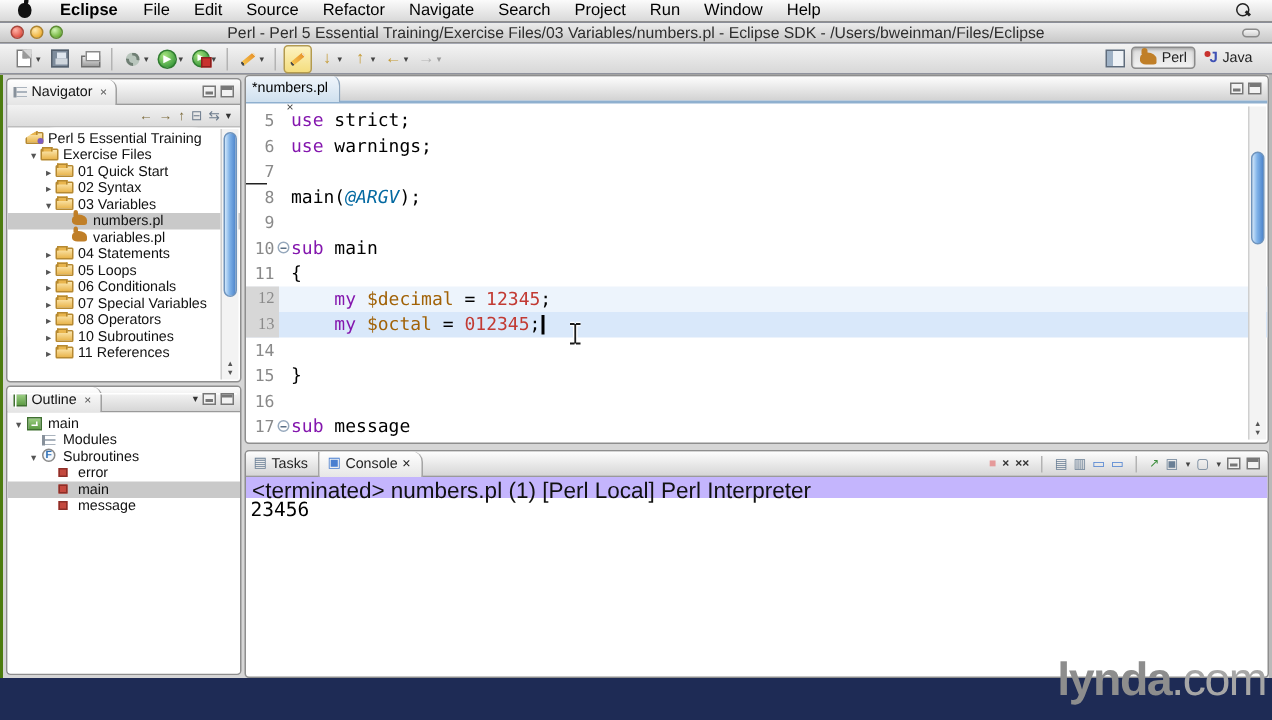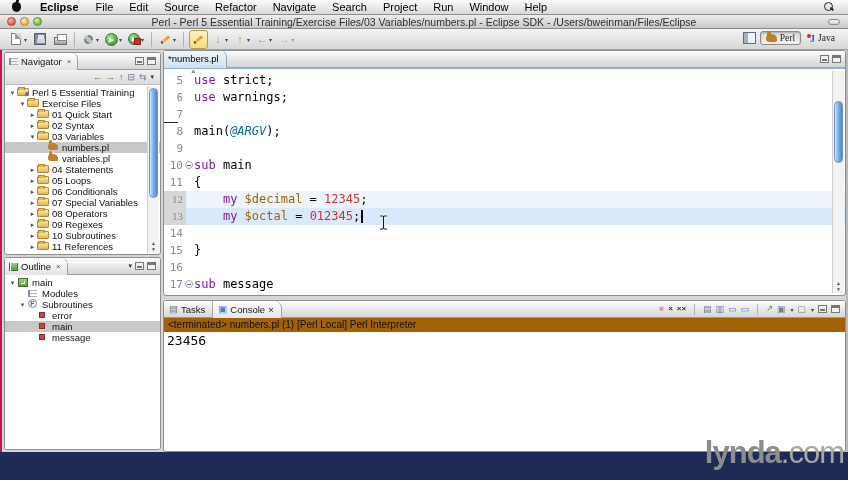--- a/index.html
+++ b/index.html
@@ -52,30 +52,30 @@
   .ic-run { width:13px; height:13px; border-radius:50%; background:radial-gradient(circle at 35% 30%,#a8e57f,#3f9e3f 75%); border:1px solid #2f7c2f; color:#fff; font-size:7px; line-height:12px; text-align:center; }
   .ic-runx { width:12px; height:12px; border-radius:50%; background:radial-gradient(circle at 35% 30%,#a8e57f,#3f9e3f 75%); border:1px solid #2f7c2f; color:#fff; font-size:6px; line-height:11px; text-align:center; }
   .ic-runx::after { content:""; position:absolute; right:-2px; bottom:-1px; width:5px; height:5px; background:#c8322e; border:1px solid #8d1f1c; }
   .pencil { width:11px; height:3px; background:linear-gradient(90deg,#4a4a4a 12%,#f4c04a 12%,#e8952d 90%, #f0d9b0 90%); transform:rotate(-40deg); margin:6px 1px; border-radius:1px; }
   .arrow-glyph { font-size:11px; font-weight:bold; color:#c59b35; line-height:14px; width:12px; text-align:center; }
   .arrow-glyph.dim { color:#b5b5b5; }
 
   .persp { position:absolute; right:8px; top:2px; display:flex; align-items:center; gap:4px; font-size:9.5px; color:#222; }
   .persp-switch { width:13px; height:12px; border:1px solid #5f6c7c; background:#eef2f6; position:relative; }
   .persp-switch::before { content:""; position:absolute; left:0; top:0; bottom:0; width:4px; background:#9fb2c6; }
-  .persp-btn { display:flex; align-items:center; gap:3px; padding:1px 5px; border-radius:3px;font-family:Liberation Serif, serif; }
+  .persp-btn { display:flex; align-items:center; gap:3px; padding:1px 5px; border-radius:3px; }
   .persp-btn.sel { border:1px solid #8b8b8b; background:linear-gradient(#dcdcdc,#f2f2f2); box-shadow:inset 0 1px 2px rgba(0,0,0,.25); }
   .camel { width:11px; height:8px; background:#c07f28; border-radius:50% 60% 20% 40%; position:relative; }
   .camel::before { content:""; position:absolute; left:1px; top:-3px; width:4px; height:4px; background:#c07f28; border-radius:50% 50% 0 0; }
   .jicon { color:#3f51b5; font-weight:bold; font-size:10px; position:relative; }
   .jicon::before { content:""; position:absolute; left:-3px; top:1px; width:4px; height:4px; background:#c8322e; border-radius:50%; }
 
   
   .main { position:absolute; top:50px; left:0; right:0; height:402px; background:#d6d6d6;
-    border-left:2px solid #be185d; border-right:2px solid #b9b9b9; z-index:10;}
+    border-left:2px solid #4d7c0f; border-right:2px solid #b9b9b9; z-index:10;}
 
   .panel { position:absolute; background:#fff; border:1px solid #8e8e8e; border-radius:3px; overflow:hidden; }
   .phead { height:17px; background:linear-gradient(#fdfdfd,#d6d6d6); border-bottom:1px solid #9a9a9a;
     display:flex; align-items:center; font-size:9.5px; color:#111; position:relative; }
   .ptab { display:flex; align-items:center; gap:3px; height:17px; padding:0 6px 0 4px;
     background:linear-gradient(#ffffff,#e4e4e4); border-right:1px solid #a0a0a0; border-radius:3px 6px 0 0; }
   .ptab .x { color:#555; font-size:8px; margin-left:2px; }
   .phead-btns { margin-left:auto; display:flex; gap:3px; padding-right:4px; align-items:center; }
   .wmin { width:9px; height:8px; border:1px solid #777; background:#f2f2f2; position:relative; }
   .wmin::after { content:""; position:absolute; left:1px; right:1px; bottom:1px; height:2px; background:#777; }
@@ -146,21 +146,21 @@
     display:flex; align-items:center; font-size:9.5px; position:relative; }
   .ctab { display:flex; align-items:center; gap:3px; height:17px; padding:0 7px 0 5px; border-right:1px solid #a5a5a5; color:#222; }
   .ctab.active { background:linear-gradient(#ffffff,#e6e6e6); border-radius:3px 7px 0 0; }
   .ctoolbar { margin-left:auto; display:flex; align-items:center; gap:4px; padding-right:5px; font-size:9px; }
   .ci { line-height:10px; }
   .ci.term { color:#e59a9a; font-size:8px; }
   .ci.x { color:#333; font-weight:bold; font-size:8px; }
   .ci.bluebox { color:#4a7fd0; }
   .ci.gray { color:#6a7f95; }
   .ci.green { color:#3f8f3f; font-size:8px; }
-  .chead { height:14px; font-size:10px; color:#111; padding:1px 0 0 4px; background:#a16207; }
+  .chead { height:14px; font-size:15px; color:#111; padding:1px 0 0 4px; background:#c4b5fd; }
   .cout { font-family:"DejaVu Sans Mono", monospace; font-size:13px; color:#000; padding:1px 0 0 3px; }
 
   
   .statusbar { position:absolute; top:452px; left:0; right:0; height:20px;
     background:linear-gradient(#f1f1f1,#d4d4d4); border-top:1px solid #9a9a9a; border-bottom:1px solid #7d7d7d;
     font-size:10px; color:#222; z-index:15;margin-top:28px; }
   .sb-icon { position:absolute; left:8px; top:4px; width:11px; height:11px; border:1px solid #9a9a9a; background:#fafafa; }
   .sb-icon::after { content:""; position:absolute; right:-2px; top:-2px; width:4px; height:4px; background:#b9b24a; border-radius:50%; }
   .sb-sep { position:absolute; top:2px; bottom:2px; width:1px; background:#aaa; box-shadow:1px 0 0 #fff; }
   .sb-cell { position:absolute; top:4px; white-space:nowrap; }
@@ -289,21 +289,21 @@
         </span>
       </div>
       <div class="viewbar">
         <span>←</span>
         <span>→</span>
         <span>↑</span>
         <span class="g">⊟</span>
         <span class="g">⇆</span>
         <span class="chev">▾</span>
       </div>
-      <div class="tree" id="nav-tree" style="height:168px;">
+      <div class="tree" id="nav-tree" style="height:168px;border-radius:32px;">
           <div class="trow" style="padding-left: 3px;">
             <span class="tw">▾</span>
             <span class="ticon">
               <span class="i-project"></span>
             </span>
             <span class="lab">Perl 5 Essential Training</span>
           </div>
           <div class="trow" style="padding-left: 13px;">
             <span class="tw">▾</span>
             <span class="ticon">
@@ -373,27 +373,20 @@
               <span class="i-folder"></span>
             </span>
             <span class="lab">07 Special Variables</span>
           </div>
           <div class="trow" style="padding-left: 23px;">
             <span class="tw">▸</span>
             <span class="ticon">
               <span class="i-folder"></span>
             </span>
             <span class="lab">08 Operators</span>
-          </div>
-          <div class="trow" style="padding-left: 23px;">
-            <span class="tw">▸</span>
-            <span class="ticon">
-              <span class="i-folder"></span>
-            </span>
-            <span class="lab">09 Regexes</span>
           </div>
           <div class="trow" style="padding-left: 23px;">
             <span class="tw">▸</span>
             <span class="ticon">
               <span class="i-folder"></span>
             </span>
             <span class="lab">10 Subroutines</span>
           </div>
           <div class="trow" style="padding-left: 23px;">
             <span class="tw">▸</span>

